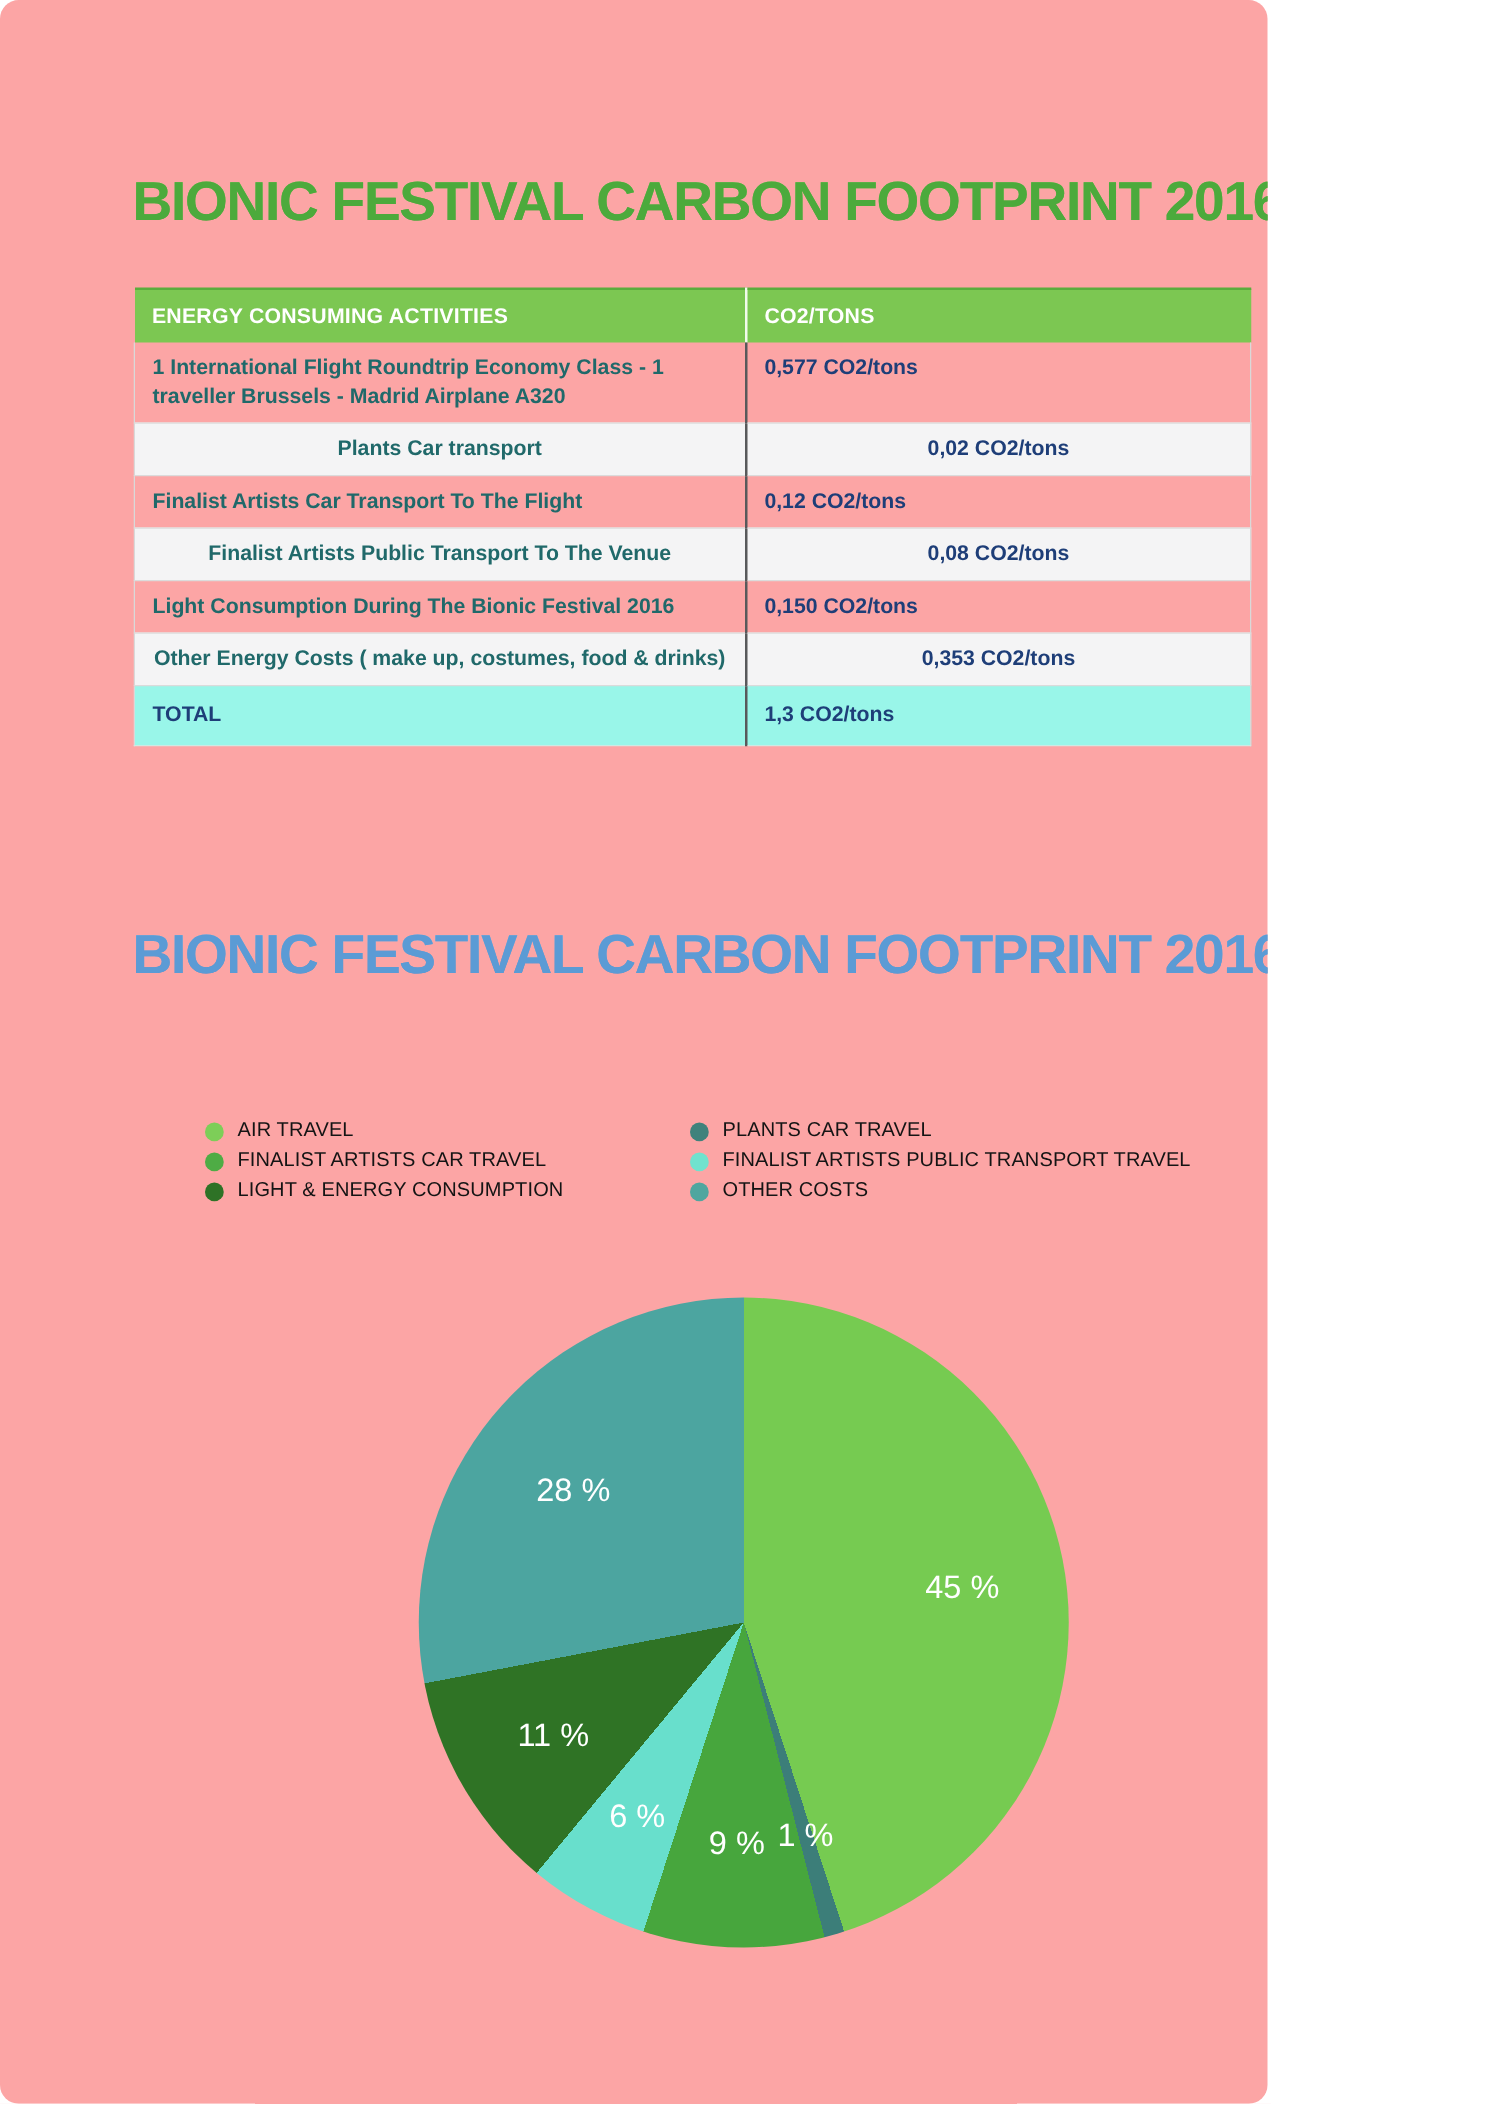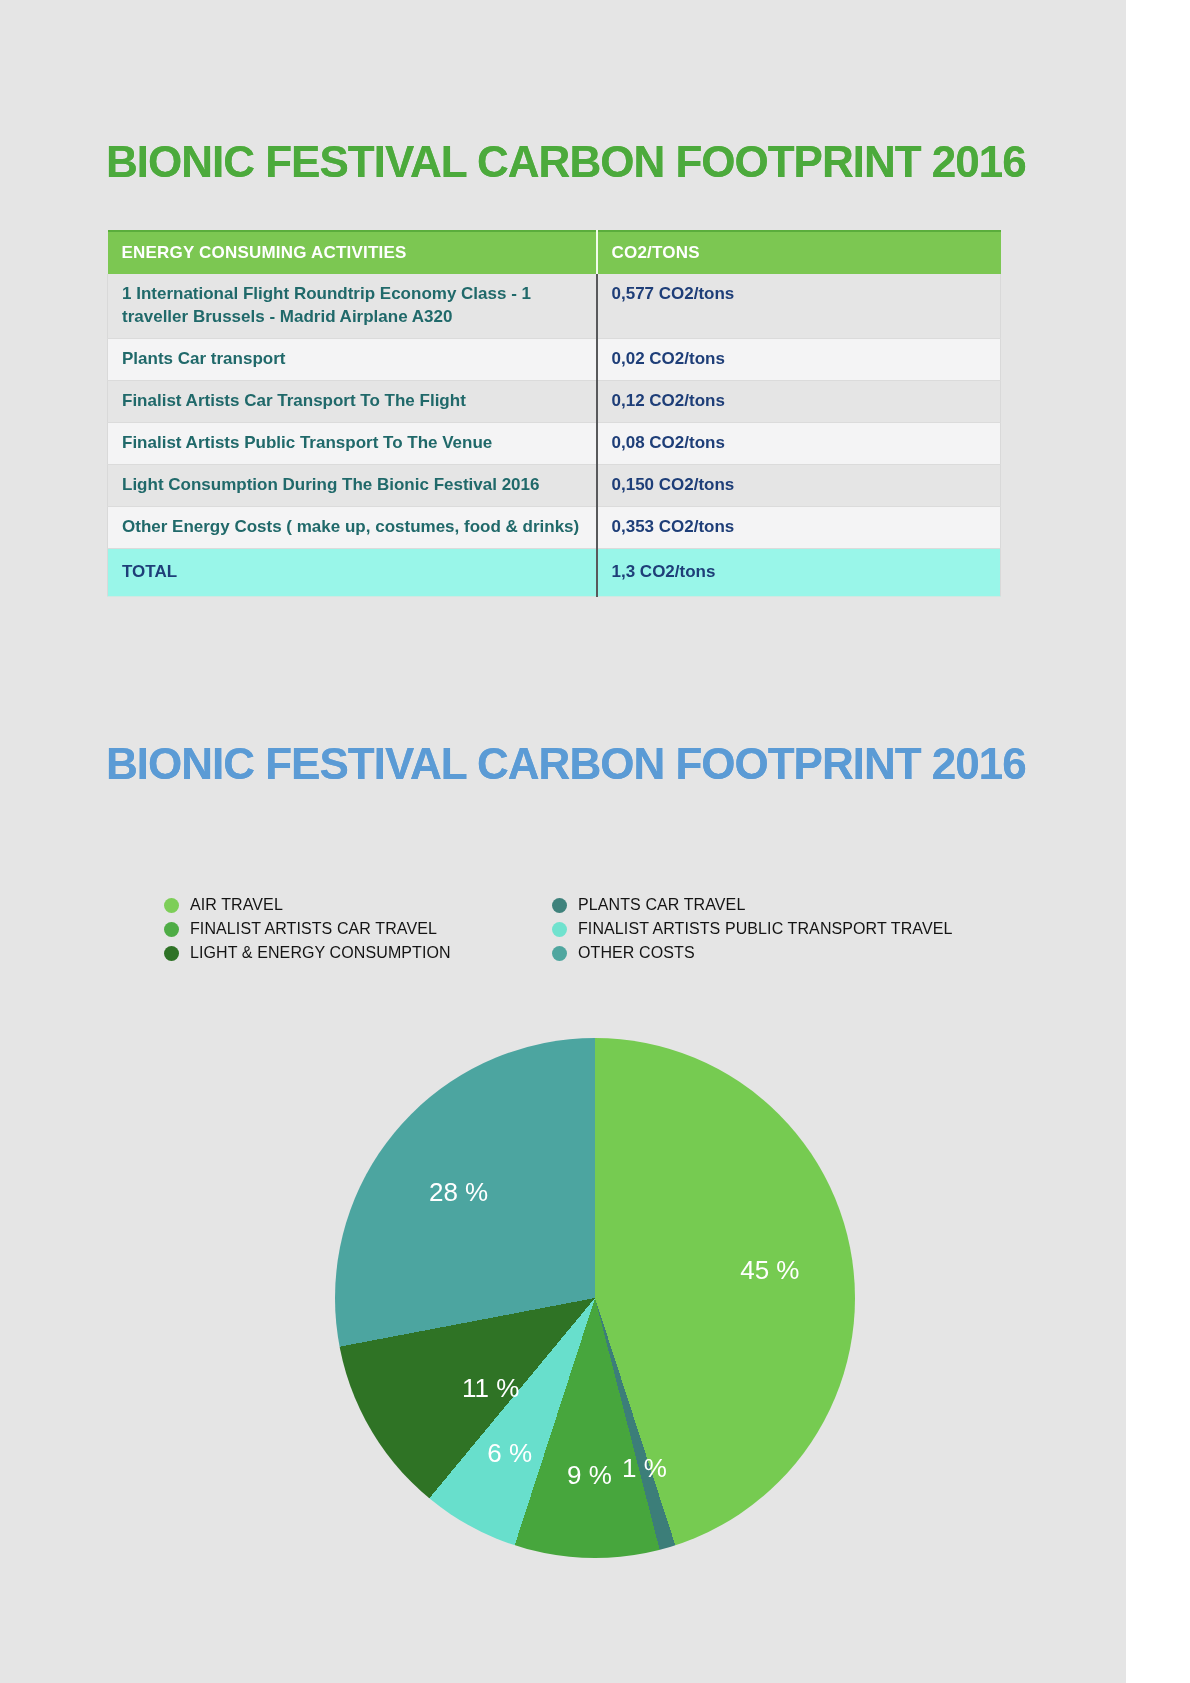--- a/index.html
+++ b/index.html
@@ -1,23 +1,24 @@
 <!DOCTYPE html>
 <html><head>
 <meta charset="utf-8">
 <style>
   * { margin: 0; padding: 0; box-sizing: border-box; }
   html, body { background: #ffffff; }
   .page {
     position: relative;
-    width: 1126px;
+    width: 1014px;
     height: 1683px;
-    background: #e5e5e5;
+    background: #fca5a5;
     overflow: hidden;
     font-family: "Liberation Sans", "DejaVu Sans", sans-serif;
+    border-radius: 15px;
   }
 
   
   .big-title {
     position: absolute;
     left: 106px;
     width: 1000px;
     font-size: 44px;
     font-weight: bold;
     letter-spacing: -1px;
@@ -66,21 +67,21 @@
   .co2-table td.act {
     color: #20696a;
     border-right: 2px solid #58595b;
     border-left: 1px solid #d9d9d9;
     margin-top: 35px;
   }
   .co2-table td.val {
     color: #1e3e78;
     border-right: 1px solid #d9d9d9;
   }
-  .co2-table tr.alt td { background: #f4f4f5; }
+  .co2-table tr.alt td { background: #f4f4f5; text-align: center; }
   .co2-table tr.total td {
     background: #99f6e9;
     padding: 12px 14px;
     border-bottom: 1px solid #cfe9e2;
   }
   .co2-table tr.total td.act { color: #1e3e78; }
 
   
   .chart-legend {
     position: absolute;
@@ -201,17 +202,17 @@
         <span class="dot" style="background: rgb(79, 166, 159);"></span>
         <span class="legend-label">OTHER COSTS</span>
       </div>
     </div>
 
   <div class="pie-chart" style="background: conic-gradient(rgb(118, 203, 81) 0%, rgb(118, 203, 81) 45%, rgb(60, 126, 121) 45%, rgb(60, 126, 121) 46%, rgb(71, 166, 61) 46%, rgb(71, 166, 61) 55%, rgb(104, 223, 204) 55%, rgb(104, 223, 204) 61%, rgb(47, 115, 37) 61%, rgb(47, 115, 37) 72%, rgb(76, 165, 160) 72%, rgb(76, 165, 160) 100%);">
       <div class="slice-label" style="color: rgb(255, 255, 255); left: 434.821px; top: 232.311px;">45 %</div>
       <div class="slice-label" style="color: rgb(255, 255, 255); left: 309.381px; top: 429.972px;">1 %</div>
       <div class="slice-label" style="color: rgb(255, 255, 255); left: 254.44px; top: 436.913px;">9 %</div>
       <div class="slice-label" style="color: rgb(255, 255, 255); left: 174.73px; top: 415.106px;">6 %</div>
-      <div class="slice-label" style="color: rgb(255, 255, 255); left: 107.649px; top: 350.1px; margin-left: 48px;">11 %</div>
+      <div class="slice-label" style="color: rgb(255, 255, 255); left: 107.649px; top: 350.1px;">11 %</div>
       <div class="slice-label" style="color: rgb(255, 255, 255); left: 123.619px; top: 139px; margin-top: 15px;">28 %</div>
     </div>
 
 </div>
 
 </body></html>

